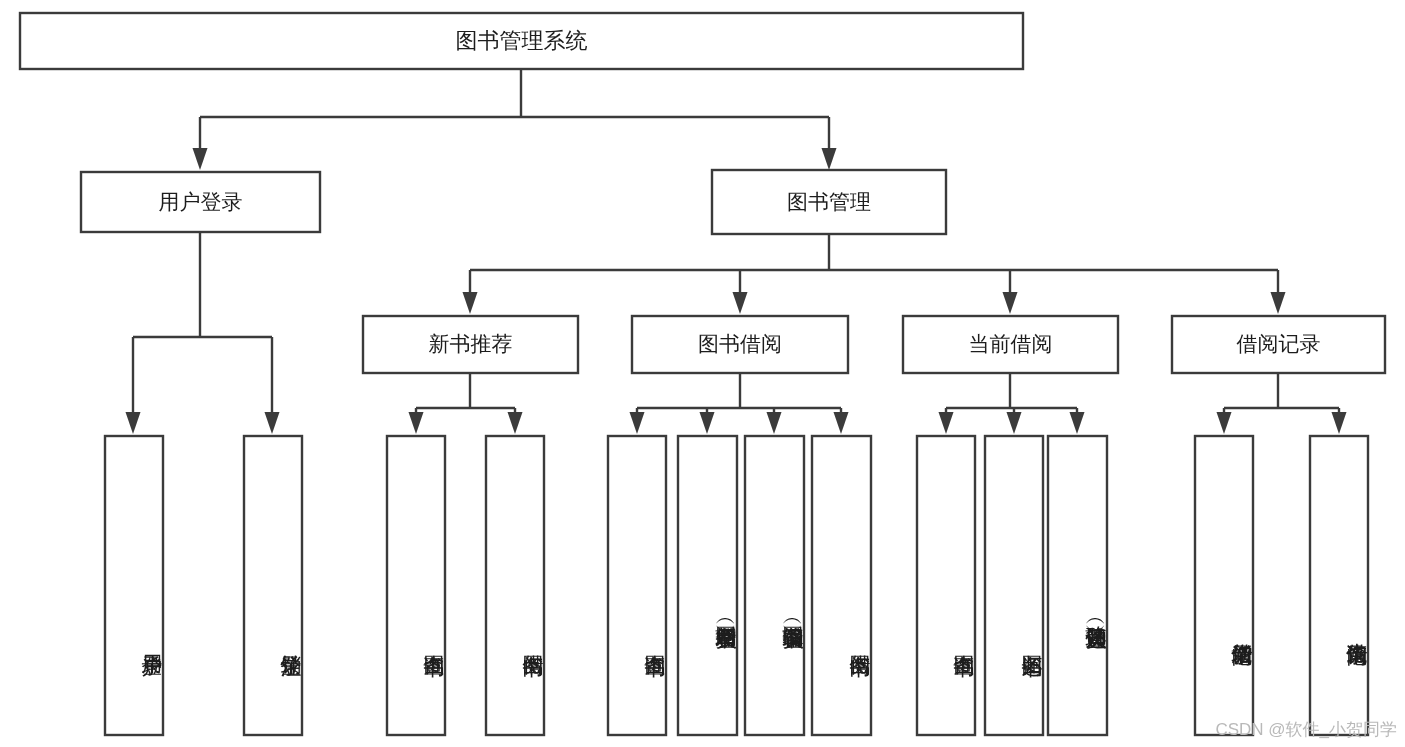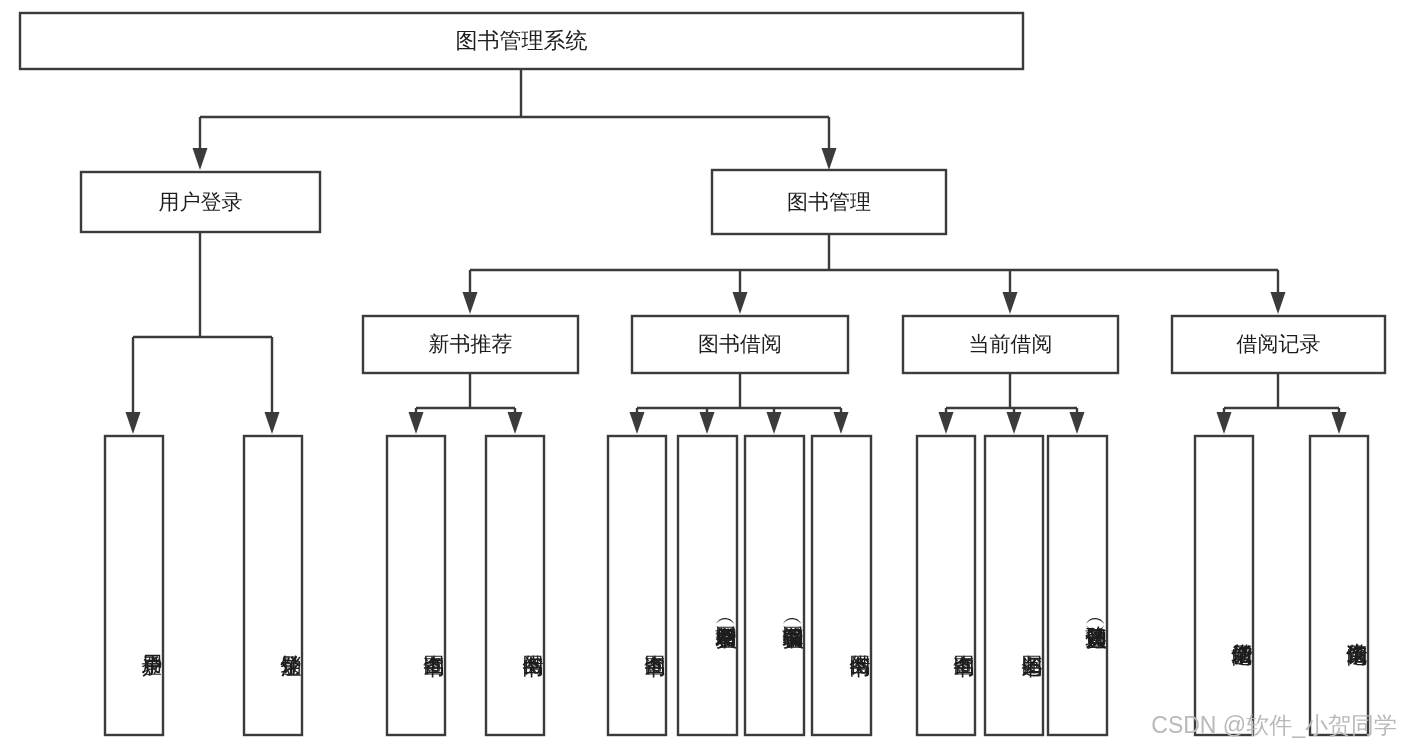--- a/index.html
+++ b/index.html
@@ -69,21 +69,21 @@
     line-height: 1.02;
     color: #1d1d1d;
     letter-spacing: 0.5px;
     pointer-events: none;
     font-family: "Liberation Sans", "DejaVu Sans", sans-serif;
   }
   .watermark {
     position: absolute;
     right: 8px;
     bottom: 6px;
-    font-size: 23px;
+    font-size: 17px;
     color: #b9b9b9;
     font-family: "Liberation Sans", "DejaVu Sans", sans-serif;
     white-space: nowrap;
     pointer-events: none;
   }
 </style>
 </head>
 <body>
 
 <div id="diagram-root">

